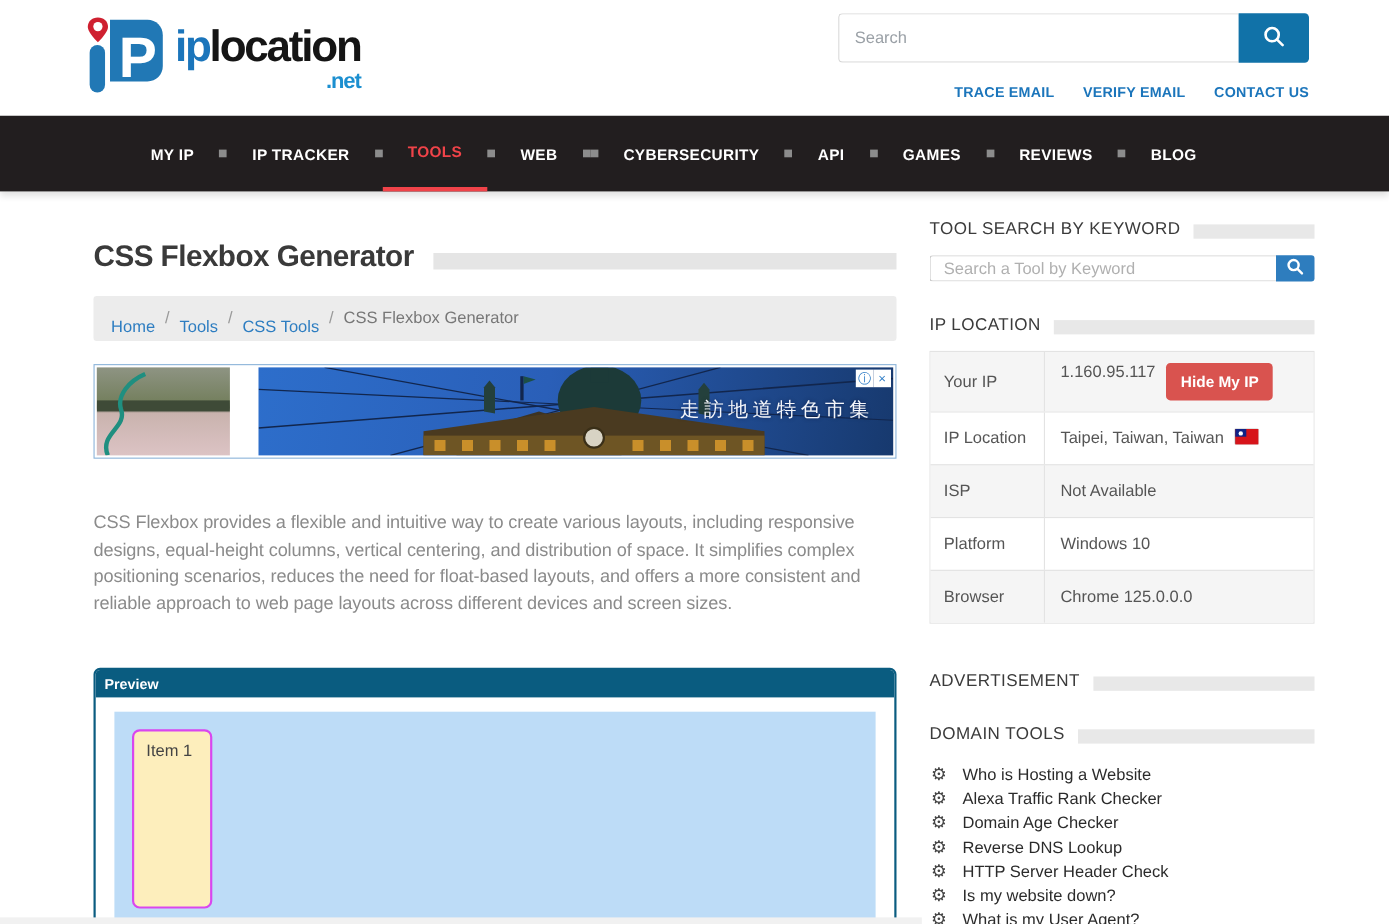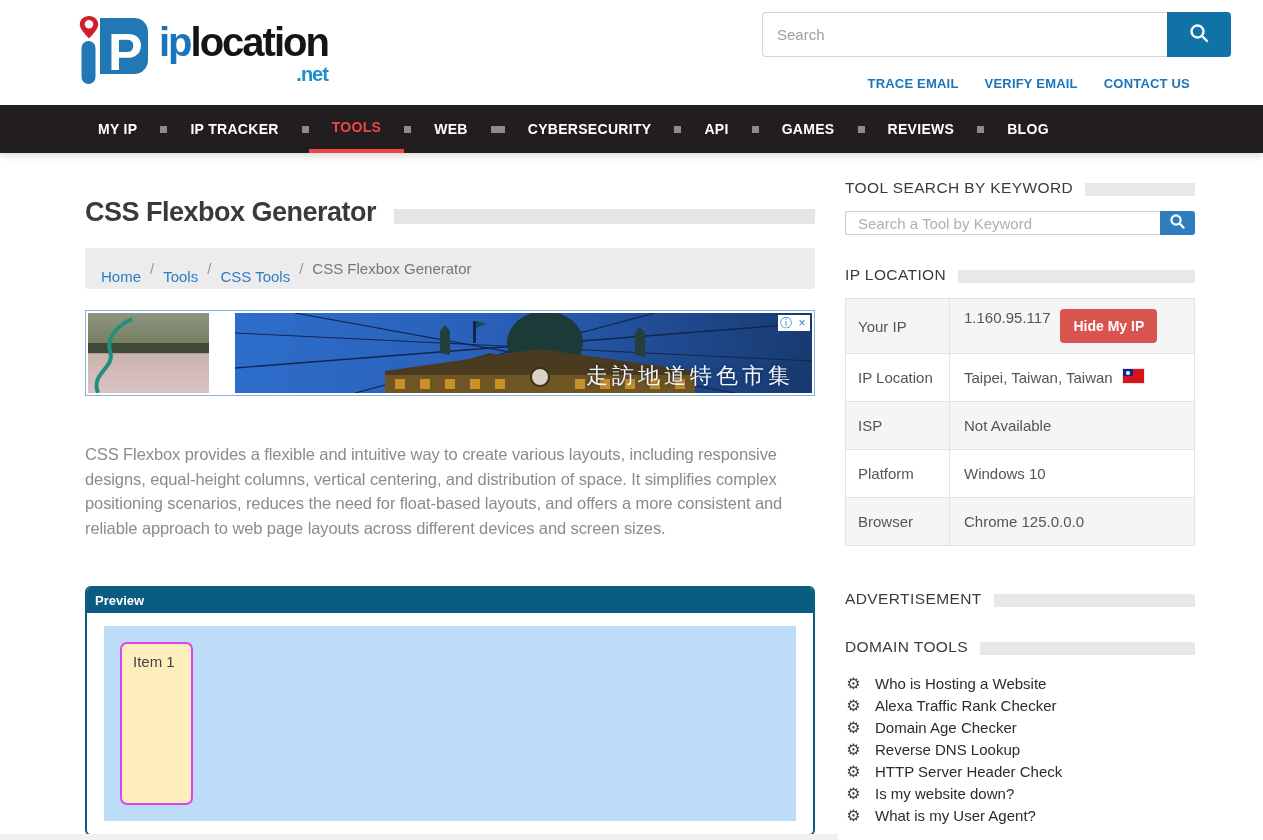--- a/index.html
+++ b/index.html
@@ -8,30 +8,30 @@
 
   
   .header { height:105px; background:#fff; position:relative; }
   .logo { position:absolute; left:75px; top:8px; display:flex; align-items:flex-start; cursor:pointer; }
   .logo-mark { width:78px; height:78px; }
   .logo-word { margin-left:6px; margin-top:14px; position:relative; font-weight:bold; font-size:40px; letter-spacing:-2px; line-height:1; }
   .logo-word .w-ip { color:#1b75bb; }
   .logo-word .w-loc { color:#151515; }
   .logo-tld { position:absolute; right:0; top:42px; font-size:20px; letter-spacing:-1px; color:#1b8fd0; font-weight:bold; }
 
-  .search-area { position:absolute; left:762px; top:12px; width:469px; }
+  .search-area { position:absolute; left:762px; top:12px; width:428px; }
   .search-row { display:flex; height:45px; }
   .search-input { flex:1; border:1px solid #d4d4d4; border-right:none; border-radius:4px 0 0 4px; padding:0 14px; font-size:15px; color:#555; outline:none; font-family:"Liberation Sans",sans-serif; }
   .search-input::placeholder { color:#9aa0a6; }
   .search-btn { width:64px; background:#1172a8; border:none; border-radius:0 4px 4px 0; cursor:pointer; display:flex; align-items:center; justify-content:center; }
   .header-links { position:absolute; right:73px; top:76px; display:flex; gap:26px;align-items:flex-end; }
   .header-links a { font-size:13px; font-weight:bold; color:#1b75bb; text-decoration:none; letter-spacing:.2px; cursor:pointer; }
 
   
-  .nav { height:48px; background:#221e1f; display:flex; align-items:stretch; padding-left:75px; box-shadow:0 4px 6px rgba(0,0,0,.12); }
+  .nav { height:69px; background:#221e1f; display:flex; align-items:stretch; padding-left:114px; box-shadow:0 4px 6px rgba(0,0,0,.12); }
   .nav-item { display:flex; align-items:center; padding:0 23px; color:#ffffff; font-size:14px; font-weight:bold; letter-spacing:.3px; cursor:pointer; position:relative; }
   .nav-item.active { color:#f04349; border-bottom:4px solid #f04349; padding-bottom:0; }
   .nav-sep { width:7px; height:7px; background:#8c8c8c; align-self:center; }
 
   
   .content { display:flex; }
   .main-col { width:730px; margin-left:85px; padding-top:44px; }
   .side-col { width:350px; margin-left:30px; padding-top:26px; }
 
   
@@ -40,21 +40,21 @@
   .title-bar { flex:1; height:15px; background:#e5e5e5; margin-left:18px; margin-top:8px; }
 
   .breadcrumb { margin-top:20px; height:41px; background:#ececec; border-radius:3px; display:flex; align-items:center; padding:0 16px; font-size:15px; gap:9px; }
   .breadcrumb a { color:#2d7dc1; text-decoration:none; cursor:pointer;margin-top:16px; }
   .crumb-sep { color:#999; }
   .crumb-current { color:#777; }
 
   .ad-banner { margin-top:21px; height:86px; border:1px solid #8bb3d9; background:#fff; position:relative; }
   .ad-thumb { position:absolute; left:2px; top:2px; width:121px; height:80px; background:linear-gradient(180deg,#8e9483 0%,#75805f 38%,#4d5844 46%,#c9b3ae 52%,#dcc3c4 100%); overflow:hidden; }
   .ad-main { position:absolute; left:149px; top:2px; width:577px; height:80px; background:linear-gradient(100deg,#2d6ecb 0%,#2a5fb8 45%,#17396e 100%); overflow:hidden; }
-  .ad-caption { position:absolute; right:18px; top:26px; color:#f4f6fa; font-size:22px; letter-spacing:4px; text-shadow:0 0 4px rgba(0,0,40,.45);margin-top:22px; }
+  .ad-caption { position:absolute; right:18px; top:26px; color:#f4f6fa; font-size:18px; letter-spacing:4px; text-shadow:0 0 4px rgba(0,0,40,.45); }
   .ad-badges { position:absolute; right:2px; top:2px; display:flex; }
   .ad-badge { width:16px; height:16px; background:#fff; color:#2f7dc6; font-size:12px; line-height:16px; text-align:center; cursor:pointer; }
 
   .description { margin-top:46px; width:700px; font-size:16.5px; line-height:24.5px; color:#8b8b8b; letter-spacing:-.1px; }
 
   .preview-panel { margin-top:46px; border:2px solid #0a5c80; border-radius:6px; background:#fff; height:250px; overflow:hidden; }
   .preview-header { height:25px; background:#0a5c80; color:#fff; font-size:13px; font-weight:bold; display:flex; align-items:center; padding-left:8px; }
   .preview-body { padding:13px 17px; }
   .flex-container { background:#bddcf7; height:195px; padding:16px; display:flex; align-items:stretch; }
   .flex-item { width:73px; background:#fdeebc; border:2px solid #d946ef; border-radius:7px; padding:9px 11px; font-size:15px; color:#444; cursor:pointer; }

